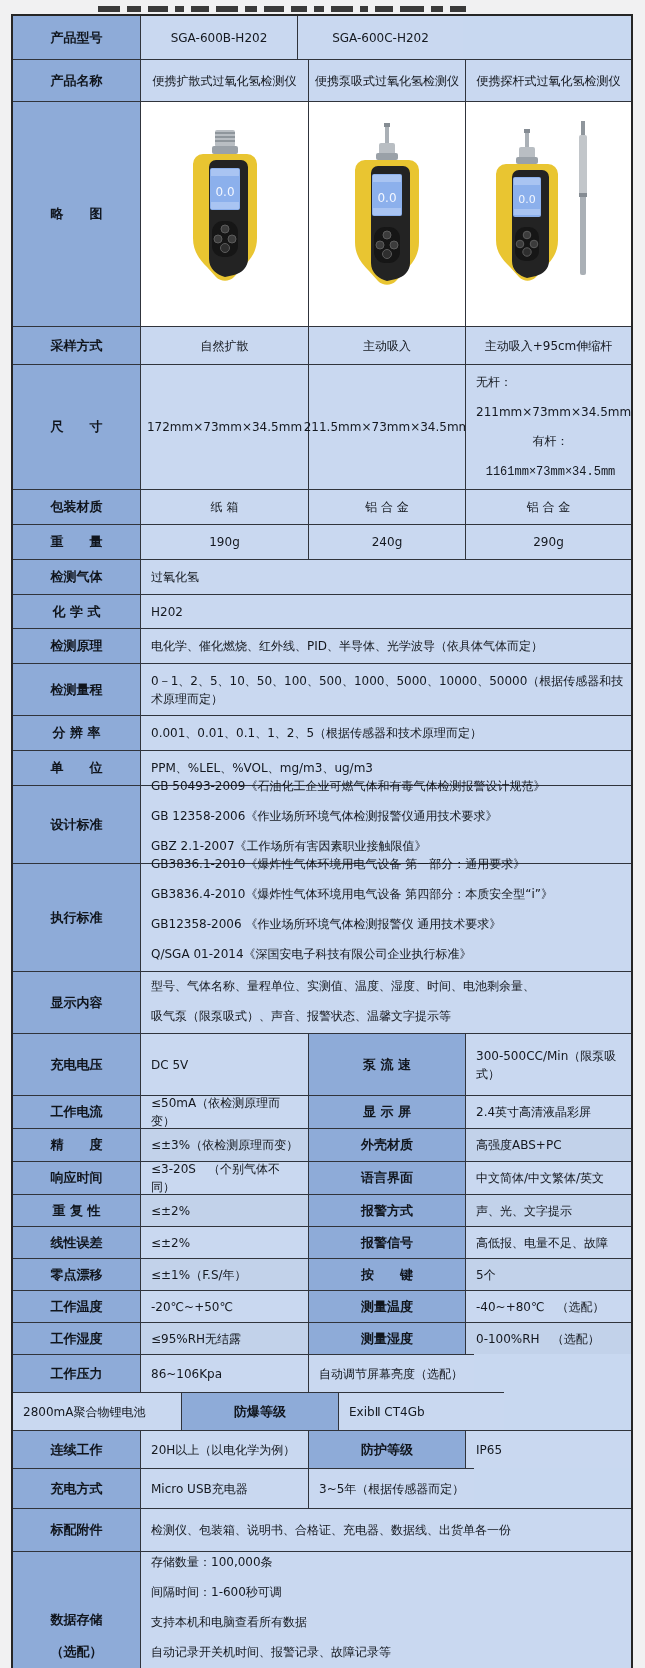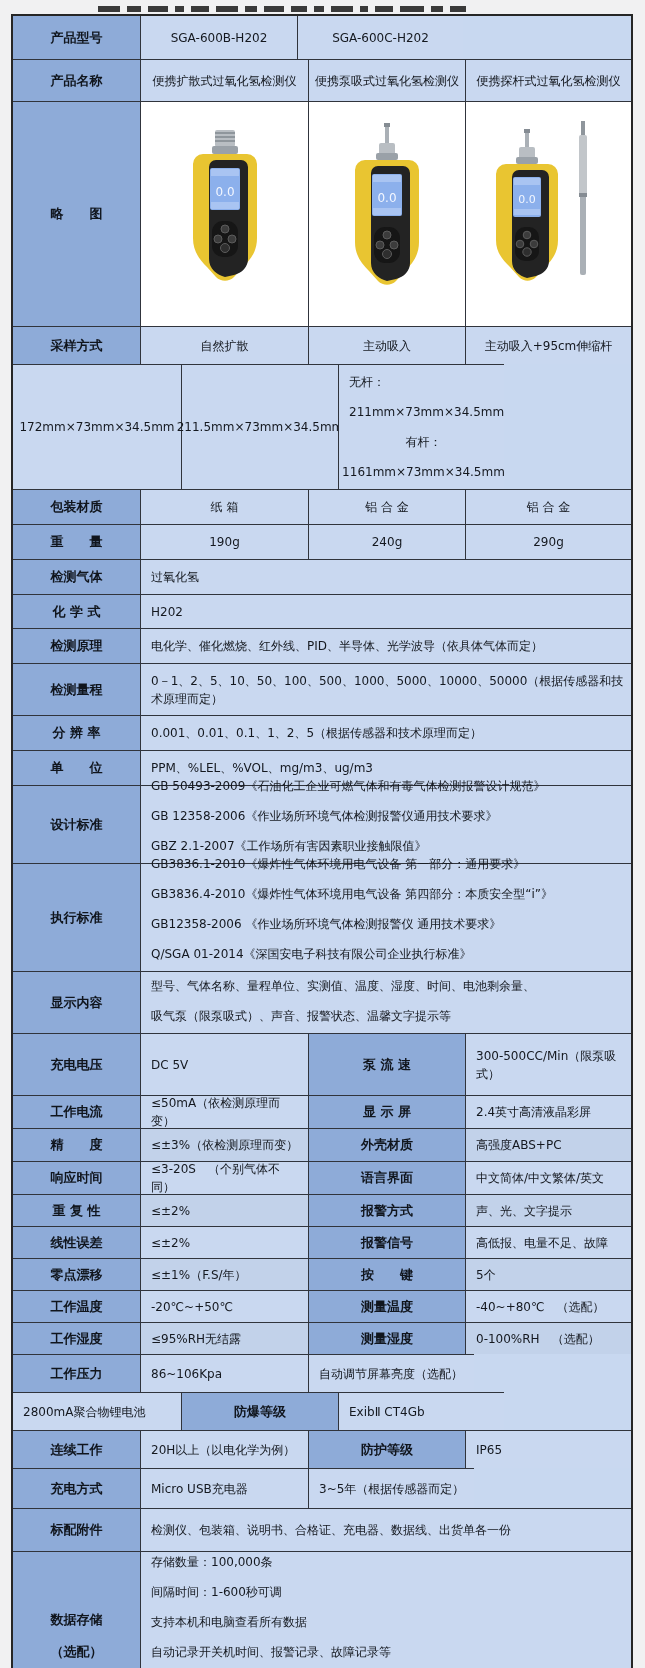--- a/index.html
+++ b/index.html
@@ -49,21 +49,21 @@
   .multiline div { padding: 2px 0; }
   .lines-tall div { padding: 6px 0; }
   .alt .val { background: #c2d2ea; }
   .val { }
   
   .h43{height:43px}.h42{height:42px}.h225{height:225px}.h38{height:38px}
   .h125{height:125px}.h35{height:35px}.h34{height:34px}.h52{height:52px}
   .h78{height:78px}.h108{height:108px}.h62{height:62px}.h33{height:33px}
   .h32{height:32px}.h40{height:40px}.h118{height:118px}
   .dims3 { align-items: flex-start; padding-top: 8px; }
-  .dims3 .ctr { align-self: center; }
+  .dims3 .ctr { align-self: center; font-family: Liberation Mono, monospace; }
   svg { display:block; }
 </style>
 </head>
 <body>
 
 <div class="top-strip">
   <i style="width:22px"></i>
     <i style="width:14px"></i>
     <i style="width:20px"></i>
     <i style="width:9px"></i>
@@ -163,20 +163,21 @@
   </div>
 
   <div class="row h38">
     <div class="cell c1 lab">采样方式</div>
     <div class="cell c2 val">自然扩散</div>
     <div class="cell c3 val">主动吸入</div>
     <div class="cell c4 val">主动吸入+95cm伸缩杆</div>
   </div>
 
   <div class="row h125">
+    <div class="cell c1 lab">尺　　寸</div>
     <div class="cell c2 val">172mm×73mm×34.5mm</div>
     <div class="cell c3 val">211.5mm×73mm×34.5mm</div>
     <div class="cell c4 val multiline left dims3 lines-tall">
       <div>无杆：</div>
       <div>211mm×73mm×34.5mm</div>
       <div class="ctr">有杆：</div>
       <div class="ctr">1161mm×73mm×34.5mm</div>
     </div>
   </div>
 

